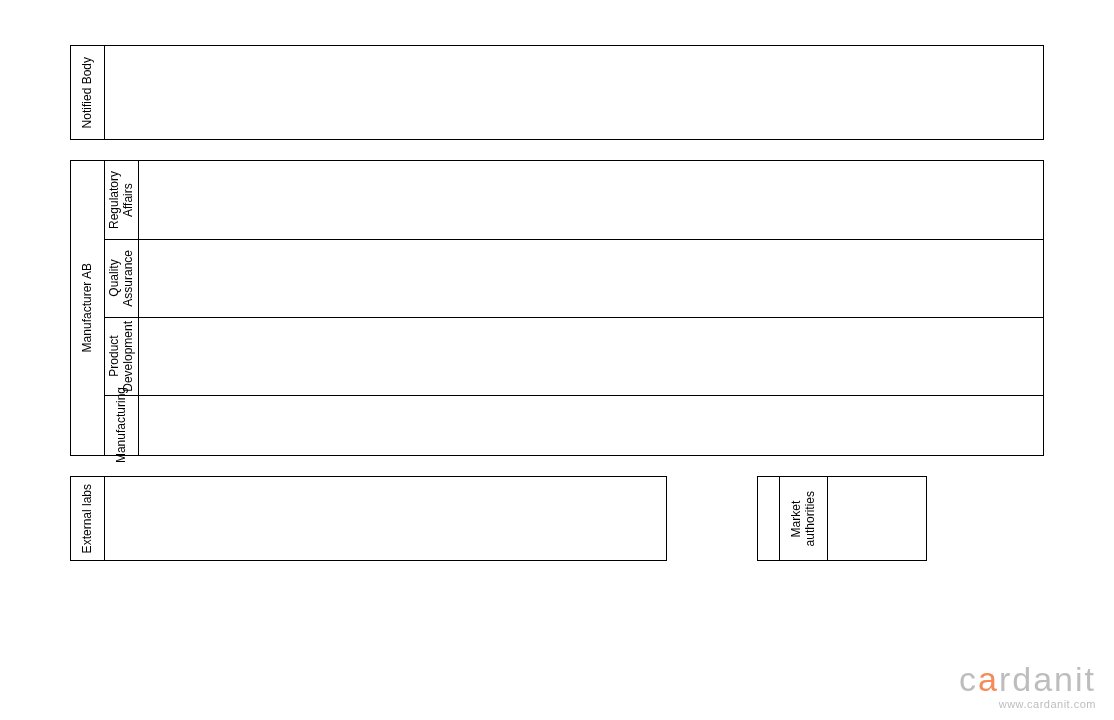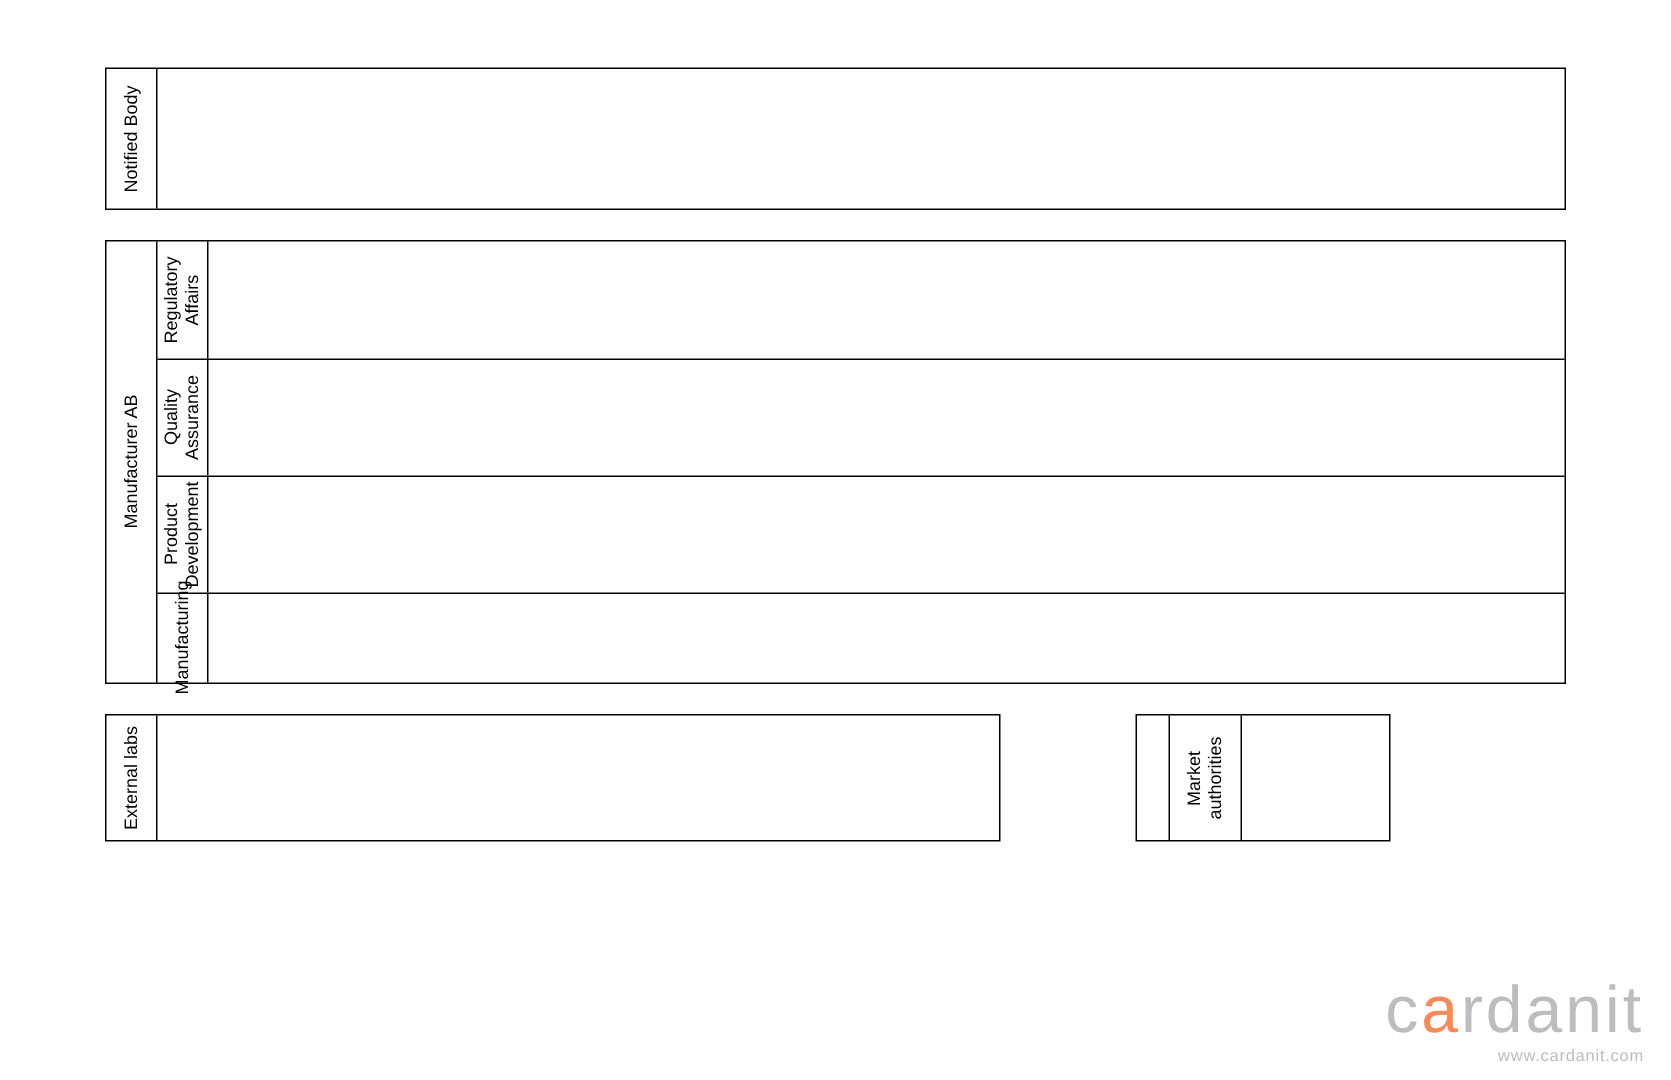--- a/index.html
+++ b/index.html
@@ -74,21 +74,21 @@
 
   .watermark {
     position: absolute;
     right: 18px;
     bottom: 10px;
     text-align: right;
     user-select: none;
   }
   .wm-logo {
     font-family: "Segoe UI", Arial, sans-serif;
-    font-size: 44px;
+    font-size: 34px;
     font-weight: 300;
     letter-spacing: 2px;
     color: #bdbdbd;
     line-height: 1;
   }
   .wm-logo .accent { color: #f58a5a; }
   .wm-url {
     font-size: 11px;
     color: #bdbdbd;
     letter-spacing: 0.5px;

